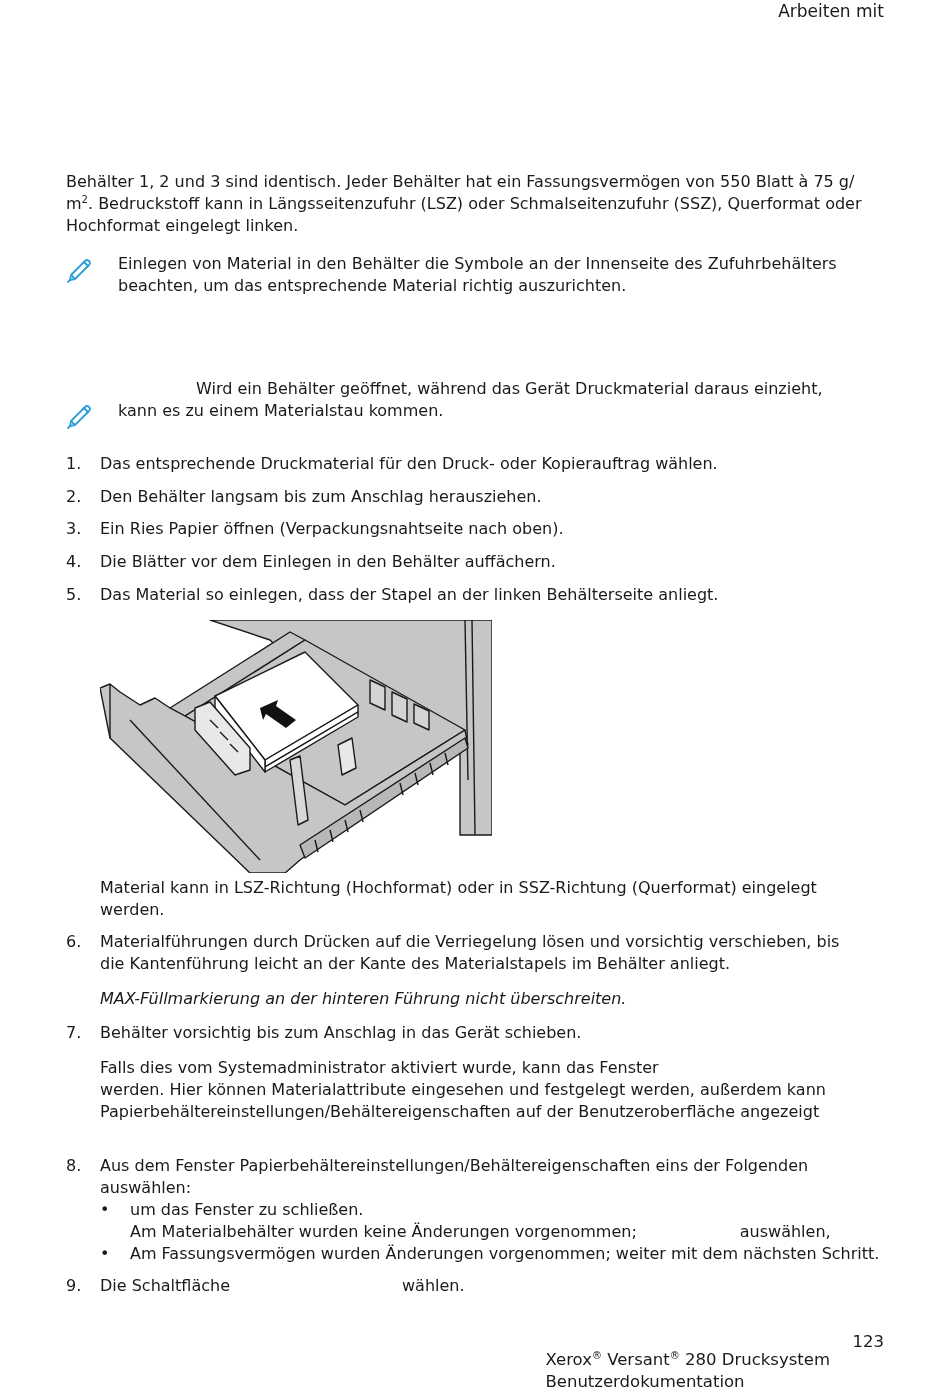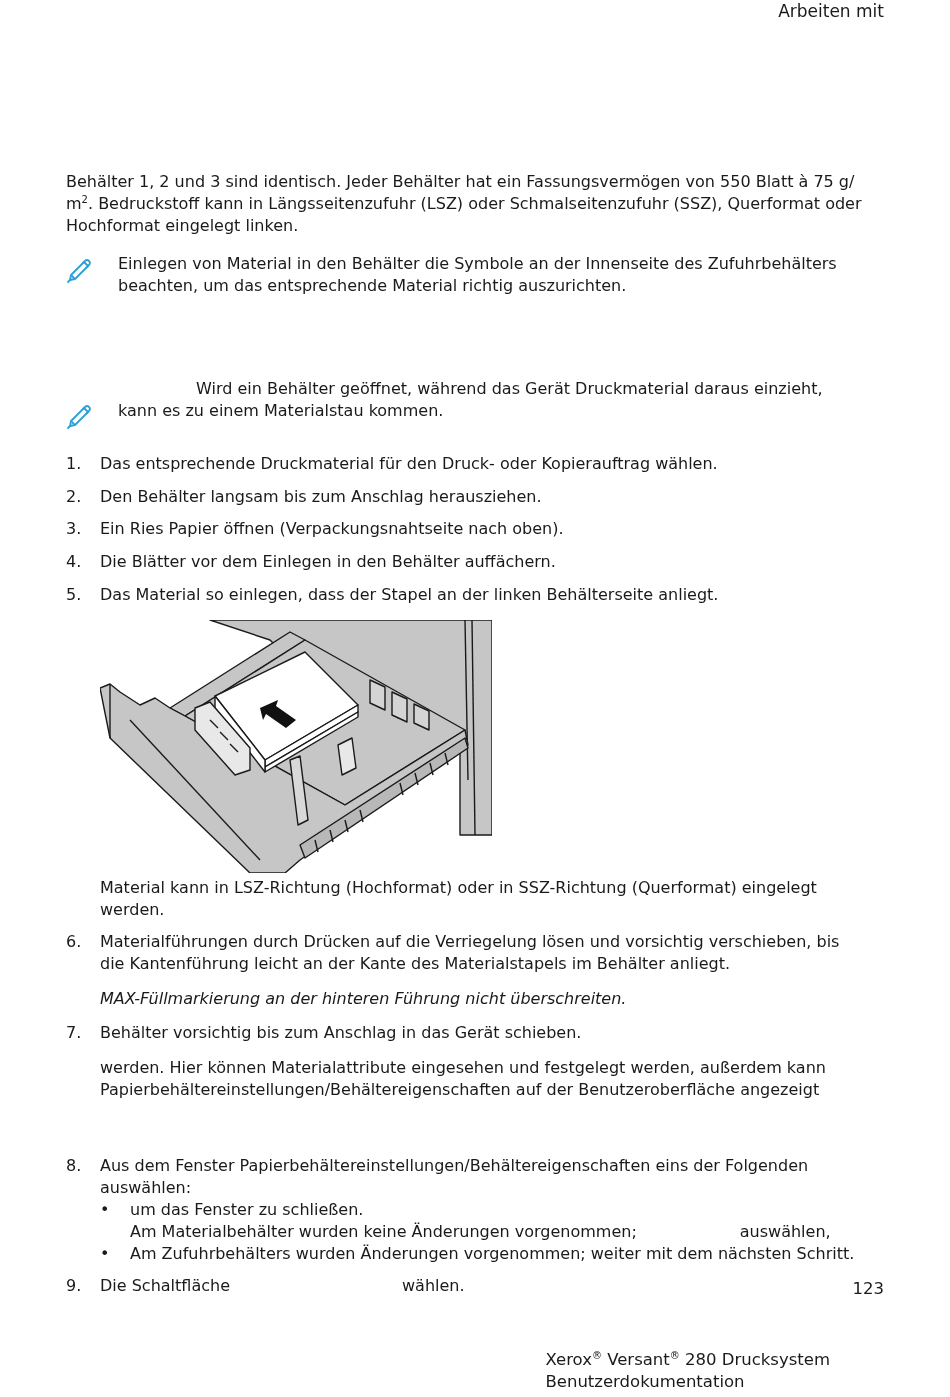--- a/index.html
+++ b/index.html
@@ -19,21 +19,21 @@
   .note2-body { top: 378px; }
   .note-body .indent { display: inline-block; width: 78px; }
   .step { left: 66px; width: 830px; }
   .step .num { position: absolute; left: 0; top: 0; }
   .step .body { position: absolute; left: 34px; top: 0; width: 790px; }
   .sub { left: 100px; width: 790px; }
   .bullet-row { position: relative; padding-left: 30px; }
   .bullet-row .dot { position: absolute; left: 0; top: 0; }
   .illus { left: 100px; top: 620px; width: 392px; height: 253px; }
   .footer-title { right: 120px; top: 1349px; text-align: left; font-size: 16.5px; line-height: 22px; }
-  .page-num { right: 66px; top: 1278px; font-size: 16.5px; line-height: 22px; }
+  .page-num { right: 66px; top: 1331px; font-size: 16.5px; line-height: 22px; }
   sup { font-size: 10px; vertical-align: 6px; line-height: 0; }
 </style>
 </head>
 <body>
 
 <div class="abs hdr">Arbeiten mit</div>
 
 <div class="abs txt p-intro">
   <div>Behälter 1, 2 und 3 sind identisch. Jeder Behälter hat ein Fassungsvermögen von 550 Blatt à 75 g/</div>
   <div><span>m</span><sup>2</sup><span>. Bedruckstoff kann in Längsseitenzufuhr (LSZ) oder Schmalseitenzufuhr (SSZ), Querformat oder</span></div>
@@ -152,37 +152,38 @@
     <div>die Kantenführung leicht an der Kante des Materialstapels im Behälter anliegt.</div>
   </span>
 </div>
 <div class="abs txt sub" style="top:988px;font-style:italic;">MAX-Füllmarkierung an der hinteren Führung nicht überschreiten.</div>
 
 <div class="abs txt step" style="top:1022px;">
   <span class="num">7.</span>
   <span class="body">Behälter vorsichtig bis zum Anschlag in das Gerät schieben.</span>
 </div>
 <div class="abs txt sub" style="top:1057px;">
+  <div>Falls dies vom Systemadministrator aktiviert wurde, kann das Fenster</div>
   <div>werden. Hier können Materialattribute eingesehen und festgelegt werden, außerdem kann</div>
   <div>Papierbehältereinstellungen/Behältereigenschaften auf der Benutzeroberfläche angezeigt</div>
 </div>
 
 <div class="abs txt step" style="top:1155px;">
   <span class="num">8.</span>
   <span class="body">
     <div>Aus dem Fenster Papierbehältereinstellungen/Behältereigenschaften eins der Folgenden</div>
     <div>auswählen:</div>
     <div class="bullet-row">
       <span class="dot">•</span>
       <div>um das Fenster zu schließen.</div>
       <div><span>Am Materialbehälter wurden keine Änderungen vorgenommen;</span><span style="display:inline-block;width:103px;"></span><span>auswählen,</span></div>
     </div>
     <div class="bullet-row">
       <span class="dot">•</span>
-      <div>Am Zufuhrbehälters wurden Änderungen vorgenommen; weiter mit dem nächsten Schritt.</div>
+      <div>Am Fassungsvermögen wurden Änderungen vorgenommen; weiter mit dem nächsten Schritt.</div>
     </div>
   </span>
 </div>
 
 <div class="abs txt step" style="top:1275px;">
   <span class="num">9.</span>
   <span class="body"><span>Die Schaltfläche</span><span style="display:inline-block;width:172px;"></span><span>wählen.</span></span>
 </div>
 
 <div class="abs footer-title">

